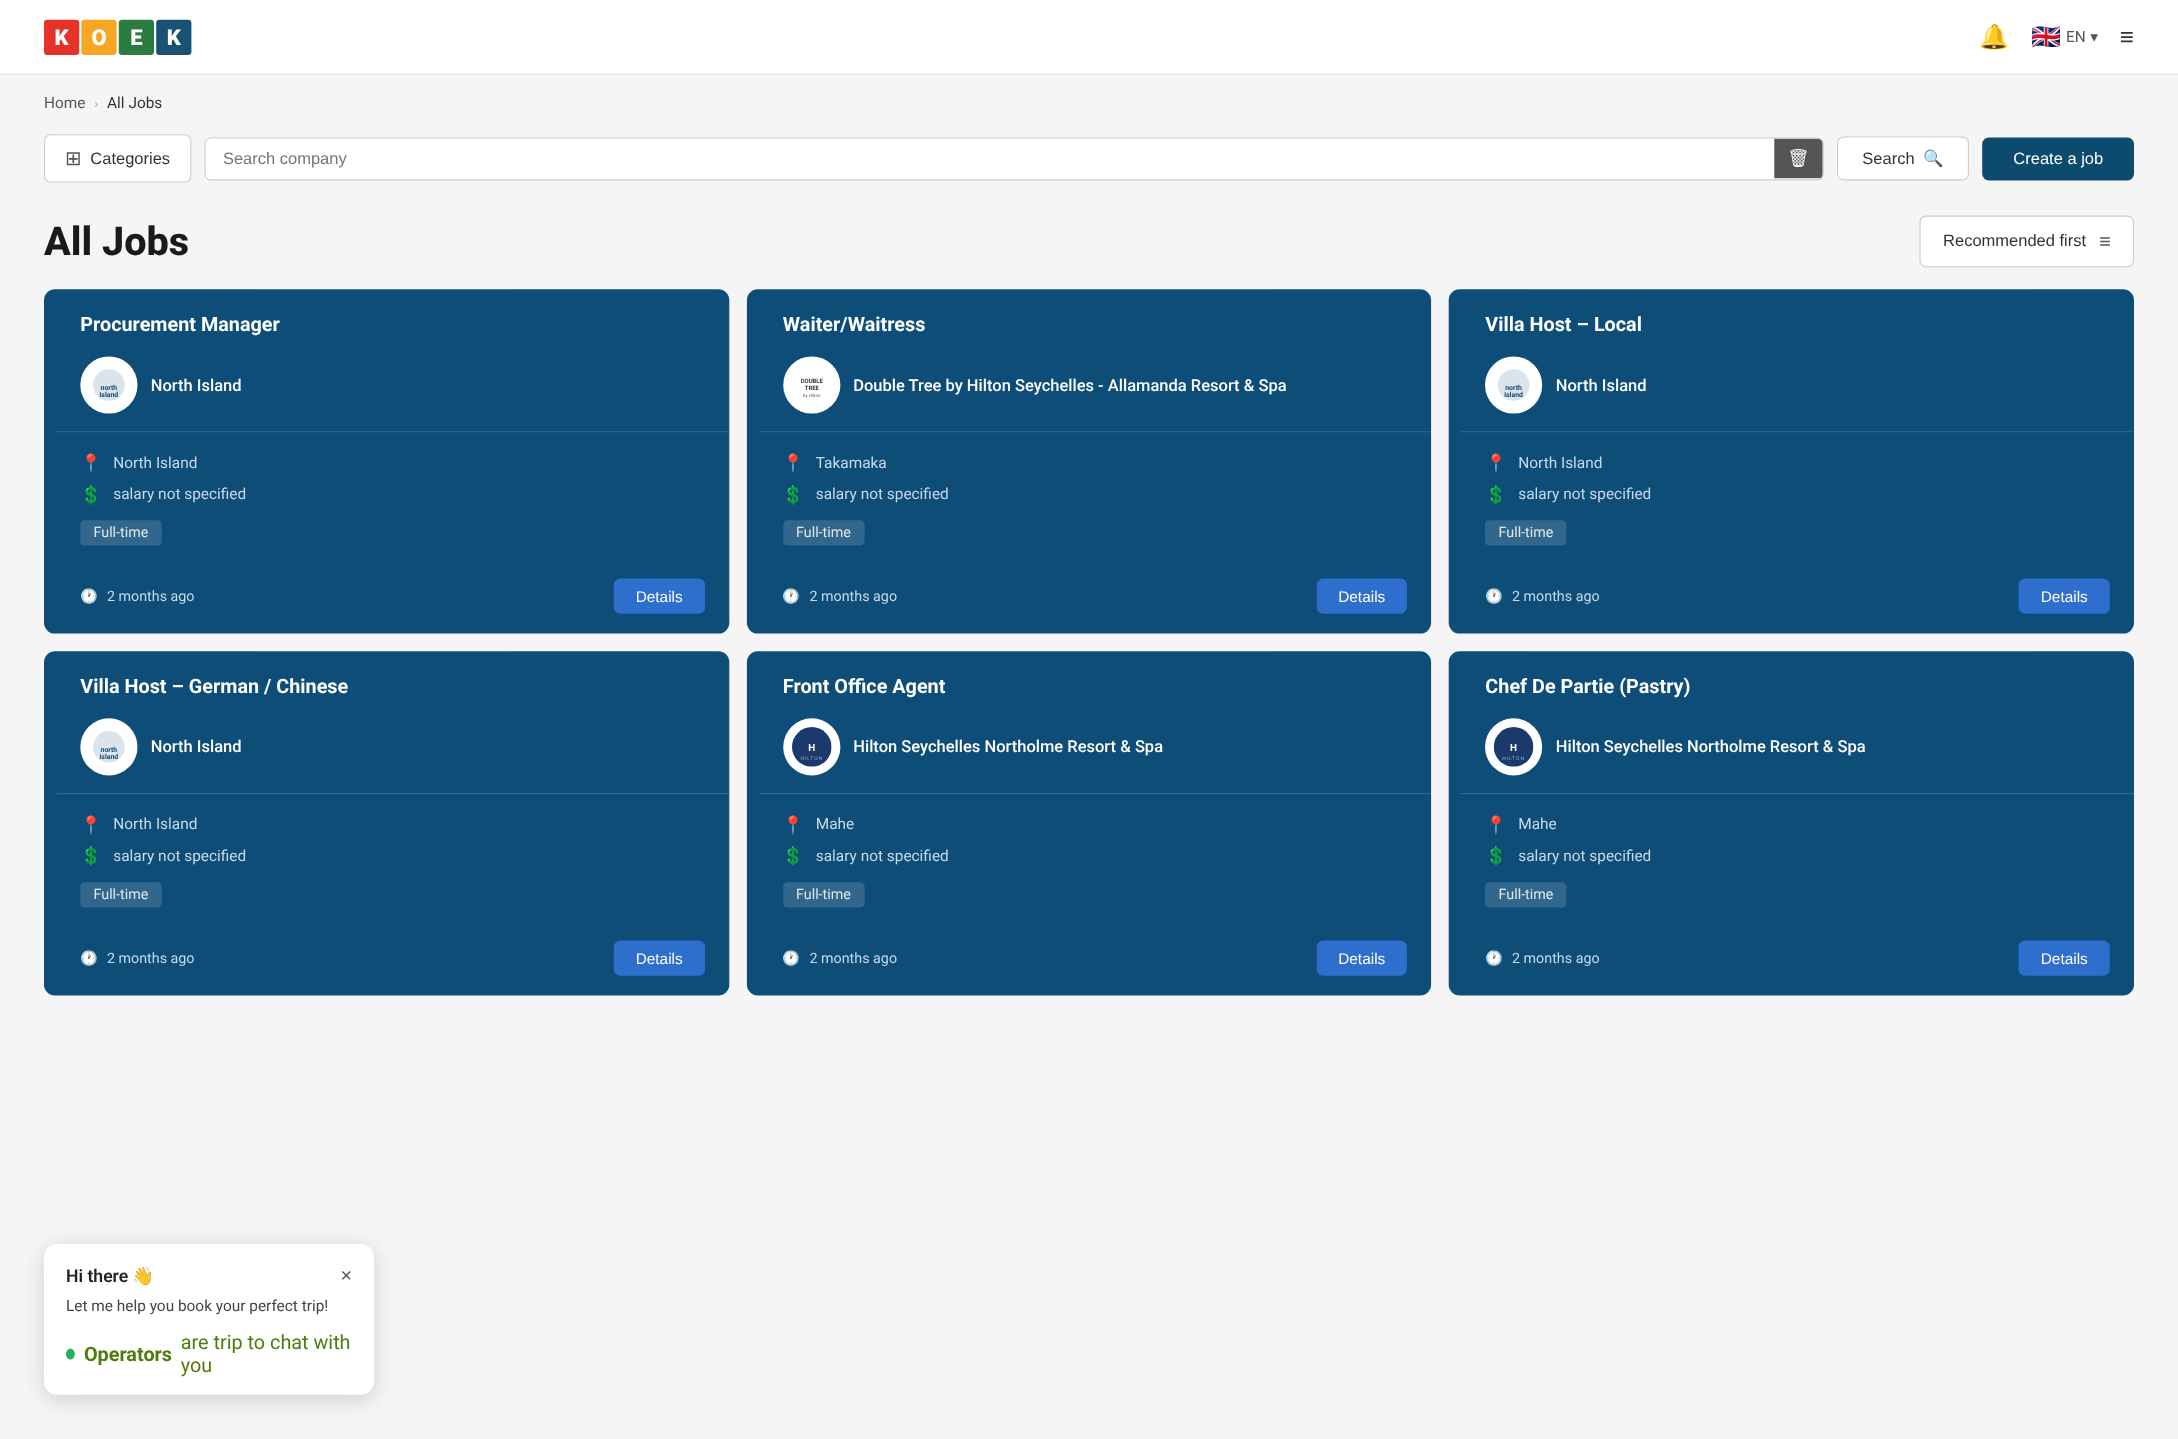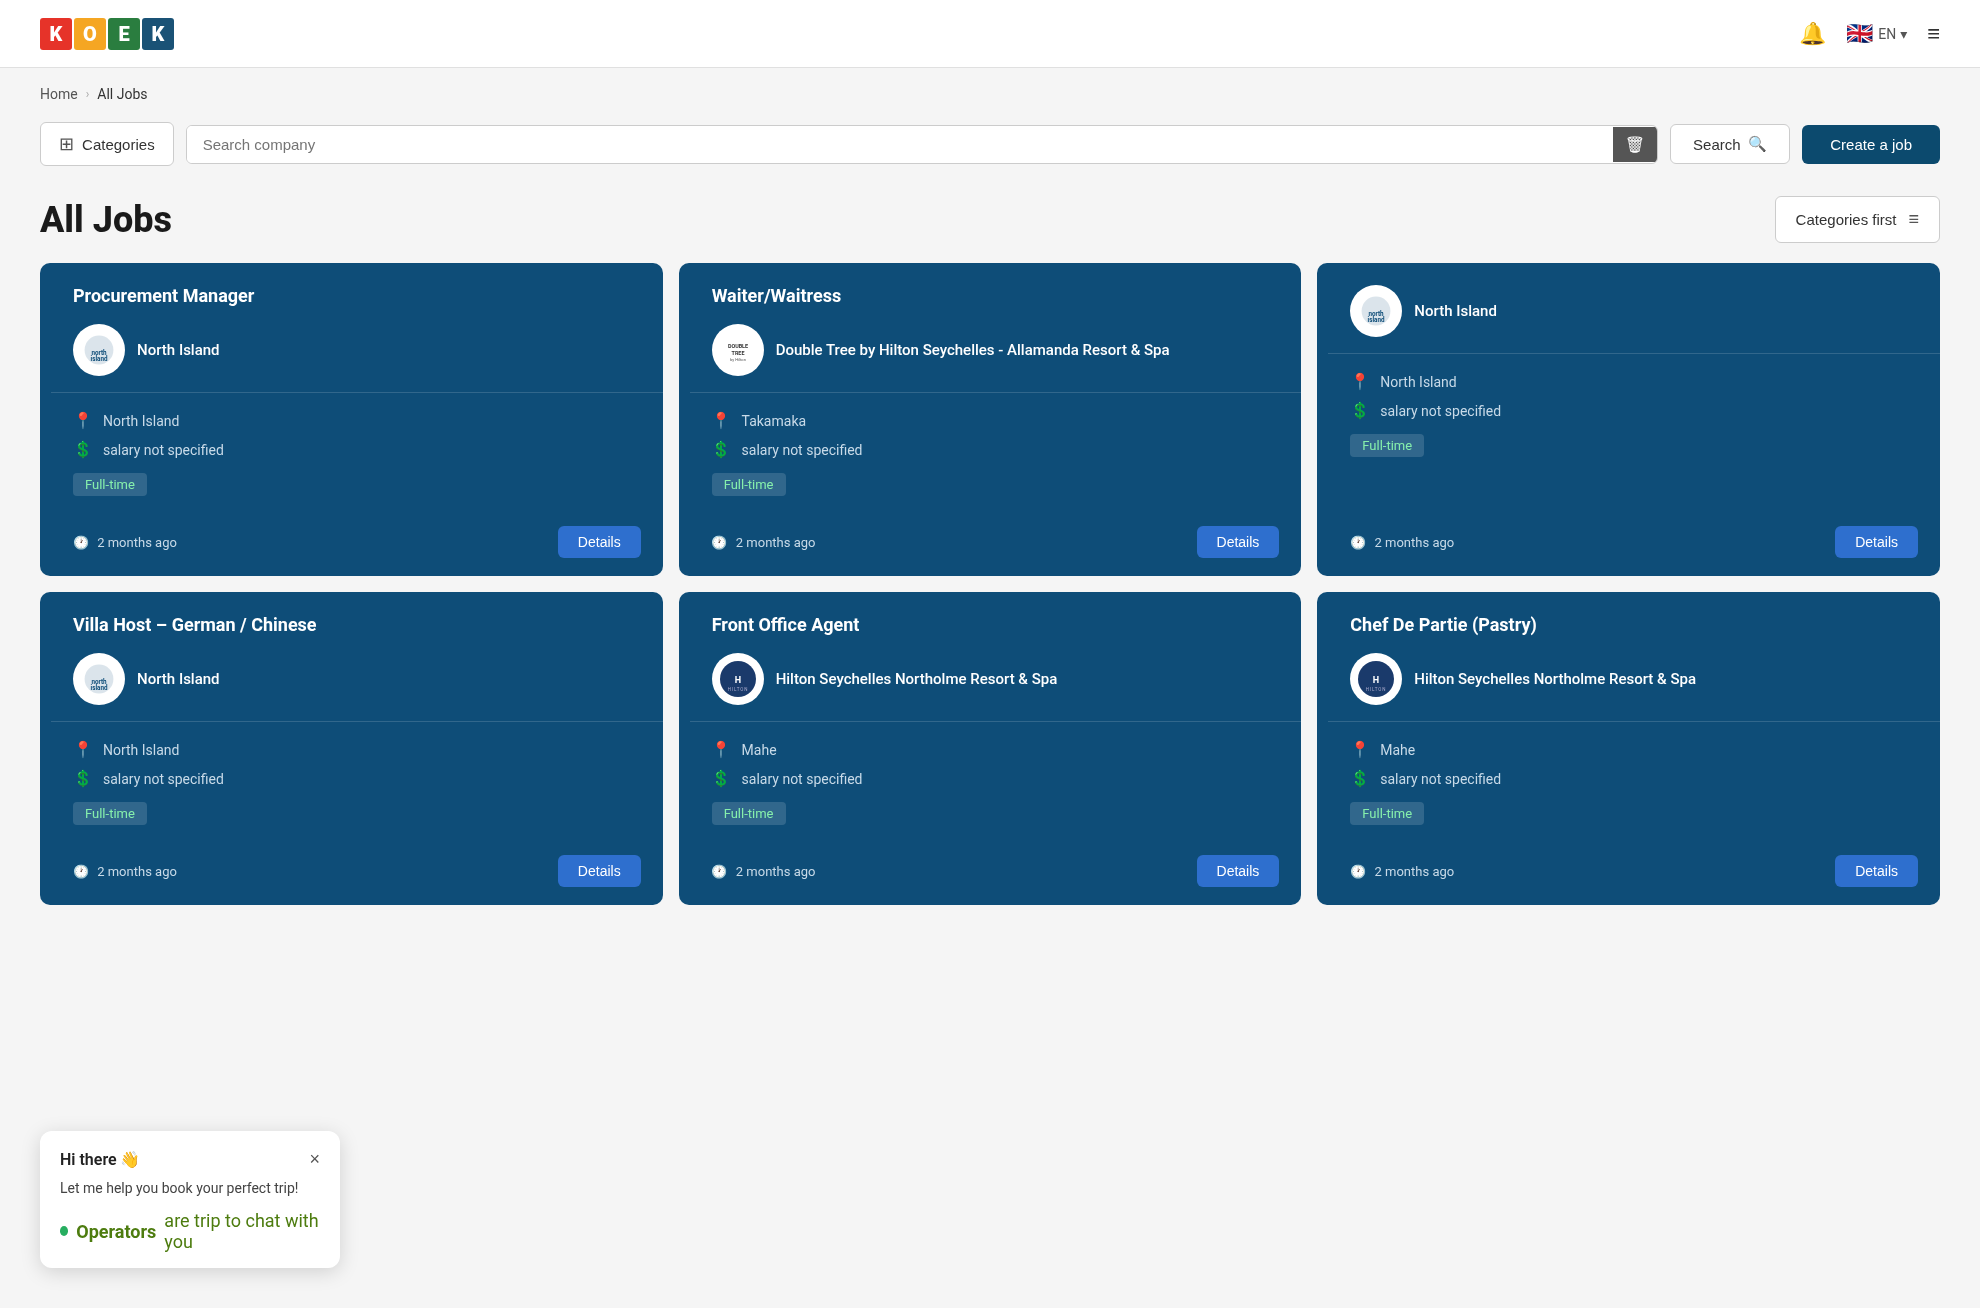--- a/index.html
+++ b/index.html
@@ -167,21 +167,21 @@
       gap: 10px;
     }
     .job-detail {
       display: flex; align-items: center; gap: 10px;
       color: #c8dae8; font-size: 14px;
     }
     .job-detail-icon { font-size: 16px; }
     .job-tag {
       display: inline-block;
       background: rgba(255,255,255,0.15);
-      color: #86efac;
+      color: #e5e5e5;
       border-radius: 4px;
       padding: 4px 12px;
       font-size: 13px;
       margin-top: 4px;
       width: fit-content;
     }
     .job-footer {
       display: flex; align-items: center; justify-content: space-between;
       padding: 12px 22px 18px;
     }
@@ -287,21 +287,21 @@
   <button class="search-btn">
     <span>Search</span>
     <span>🔍</span>
   </button>
   <button class="create-job-btn">Create a job</button>
 </div>
 
 <div class="page-title-row">
   <h1 class="page-title">All Jobs</h1>
   <button class="sort-btn">
-    <span>Categories first</span>
+    <span>Recommended first</span>
     <span class="sort-icon">≡</span>
   </button>
 </div>
 
 <div class="jobs-grid" id="jobs-grid">
 <div class="job-card">
     <div class="job-card-header">
       <div class="job-title">Procurement Manager</div>
       <div class="job-company">
         <div class="company-logo">
@@ -371,20 +371,21 @@
     <div class="job-footer">
       <div class="job-time">
         <span>🕐</span>
         <span>2 months ago</span>
       </div>
       <button class="details-btn">Details</button>
     </div>
   </div>
     <div class="job-card">
     <div class="job-card-header">
+      <div class="job-title">Villa Host – Local</div>
       <div class="job-company">
         <div class="company-logo">
             <div style="width:48px;height:48px;border-radius:50%;background:#fff;display:flex;align-items:center;justify-content:center;overflow:hidden;">
     <svg viewBox="0 0 40 40" width="40" height="40">
       <circle cx="20" cy="20" r="20" fill="#fff"></circle>
       <circle cx="20" cy="20" r="16" fill="#0e4d78" opacity="0.15"></circle>
       <text x="20" y="25" text-anchor="middle" font-size="7" fill="#0e4d78" font-weight="bold">north</text>
       <text x="20" y="32" text-anchor="middle" font-size="7" fill="#0e4d78" font-weight="bold">island</text>
     </svg>
   </div>

